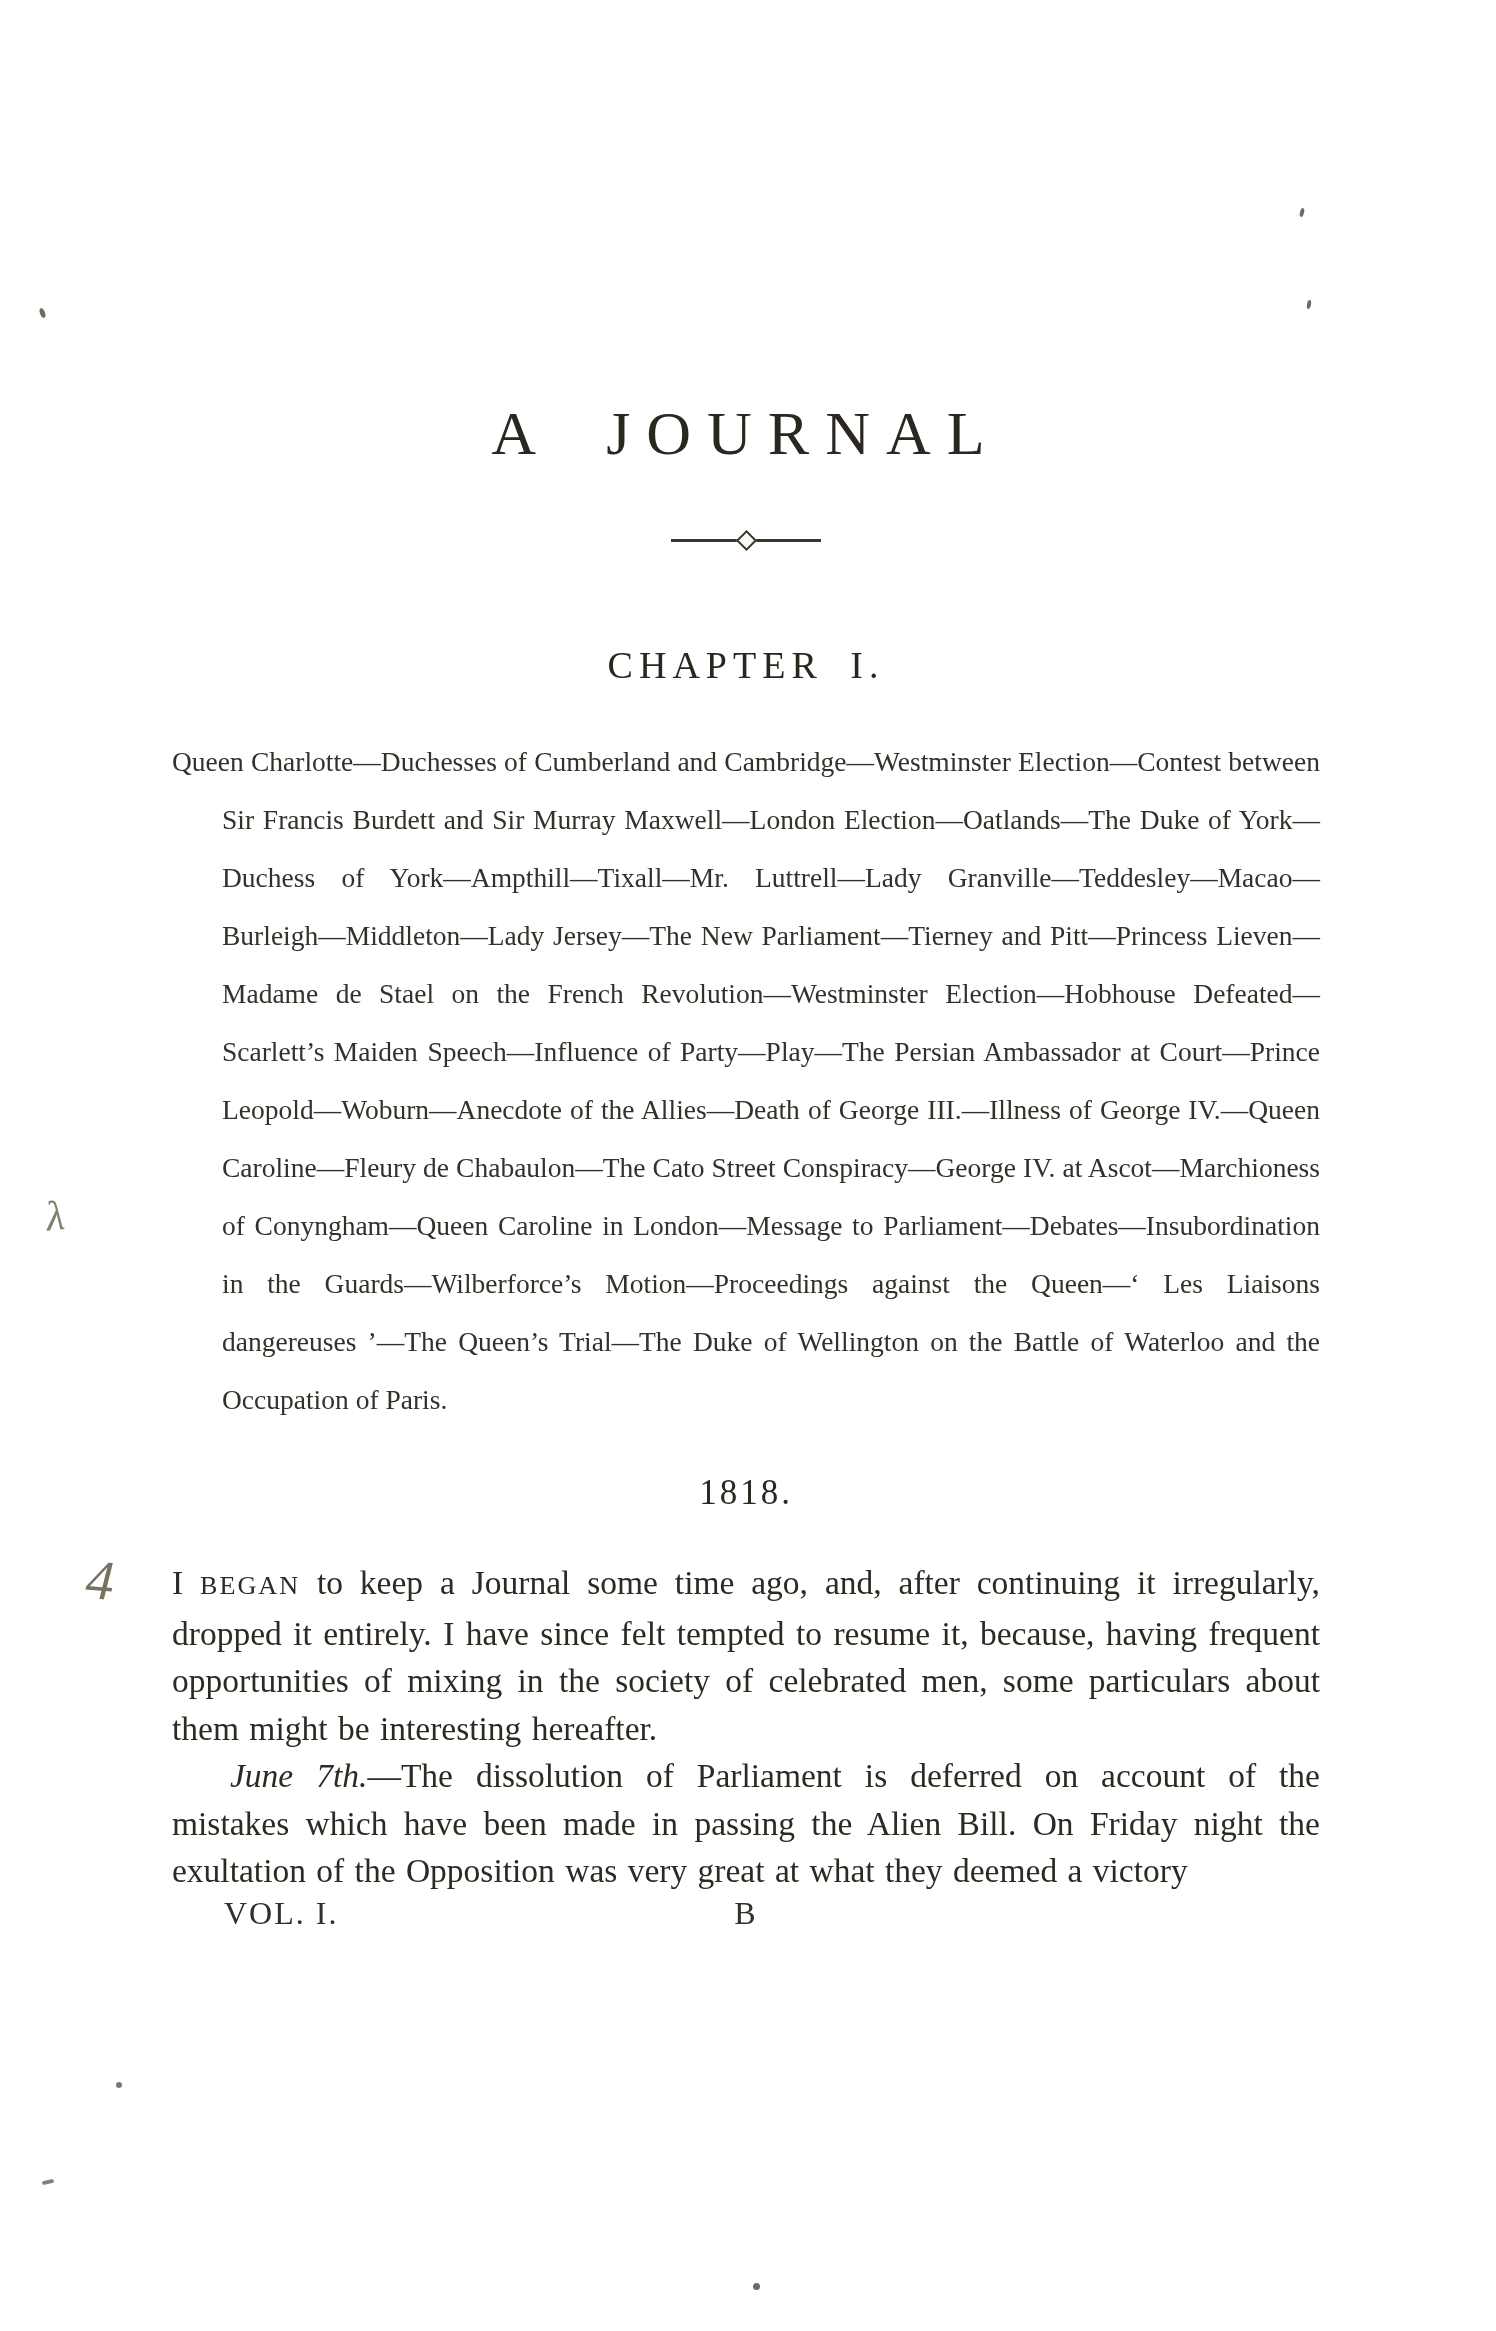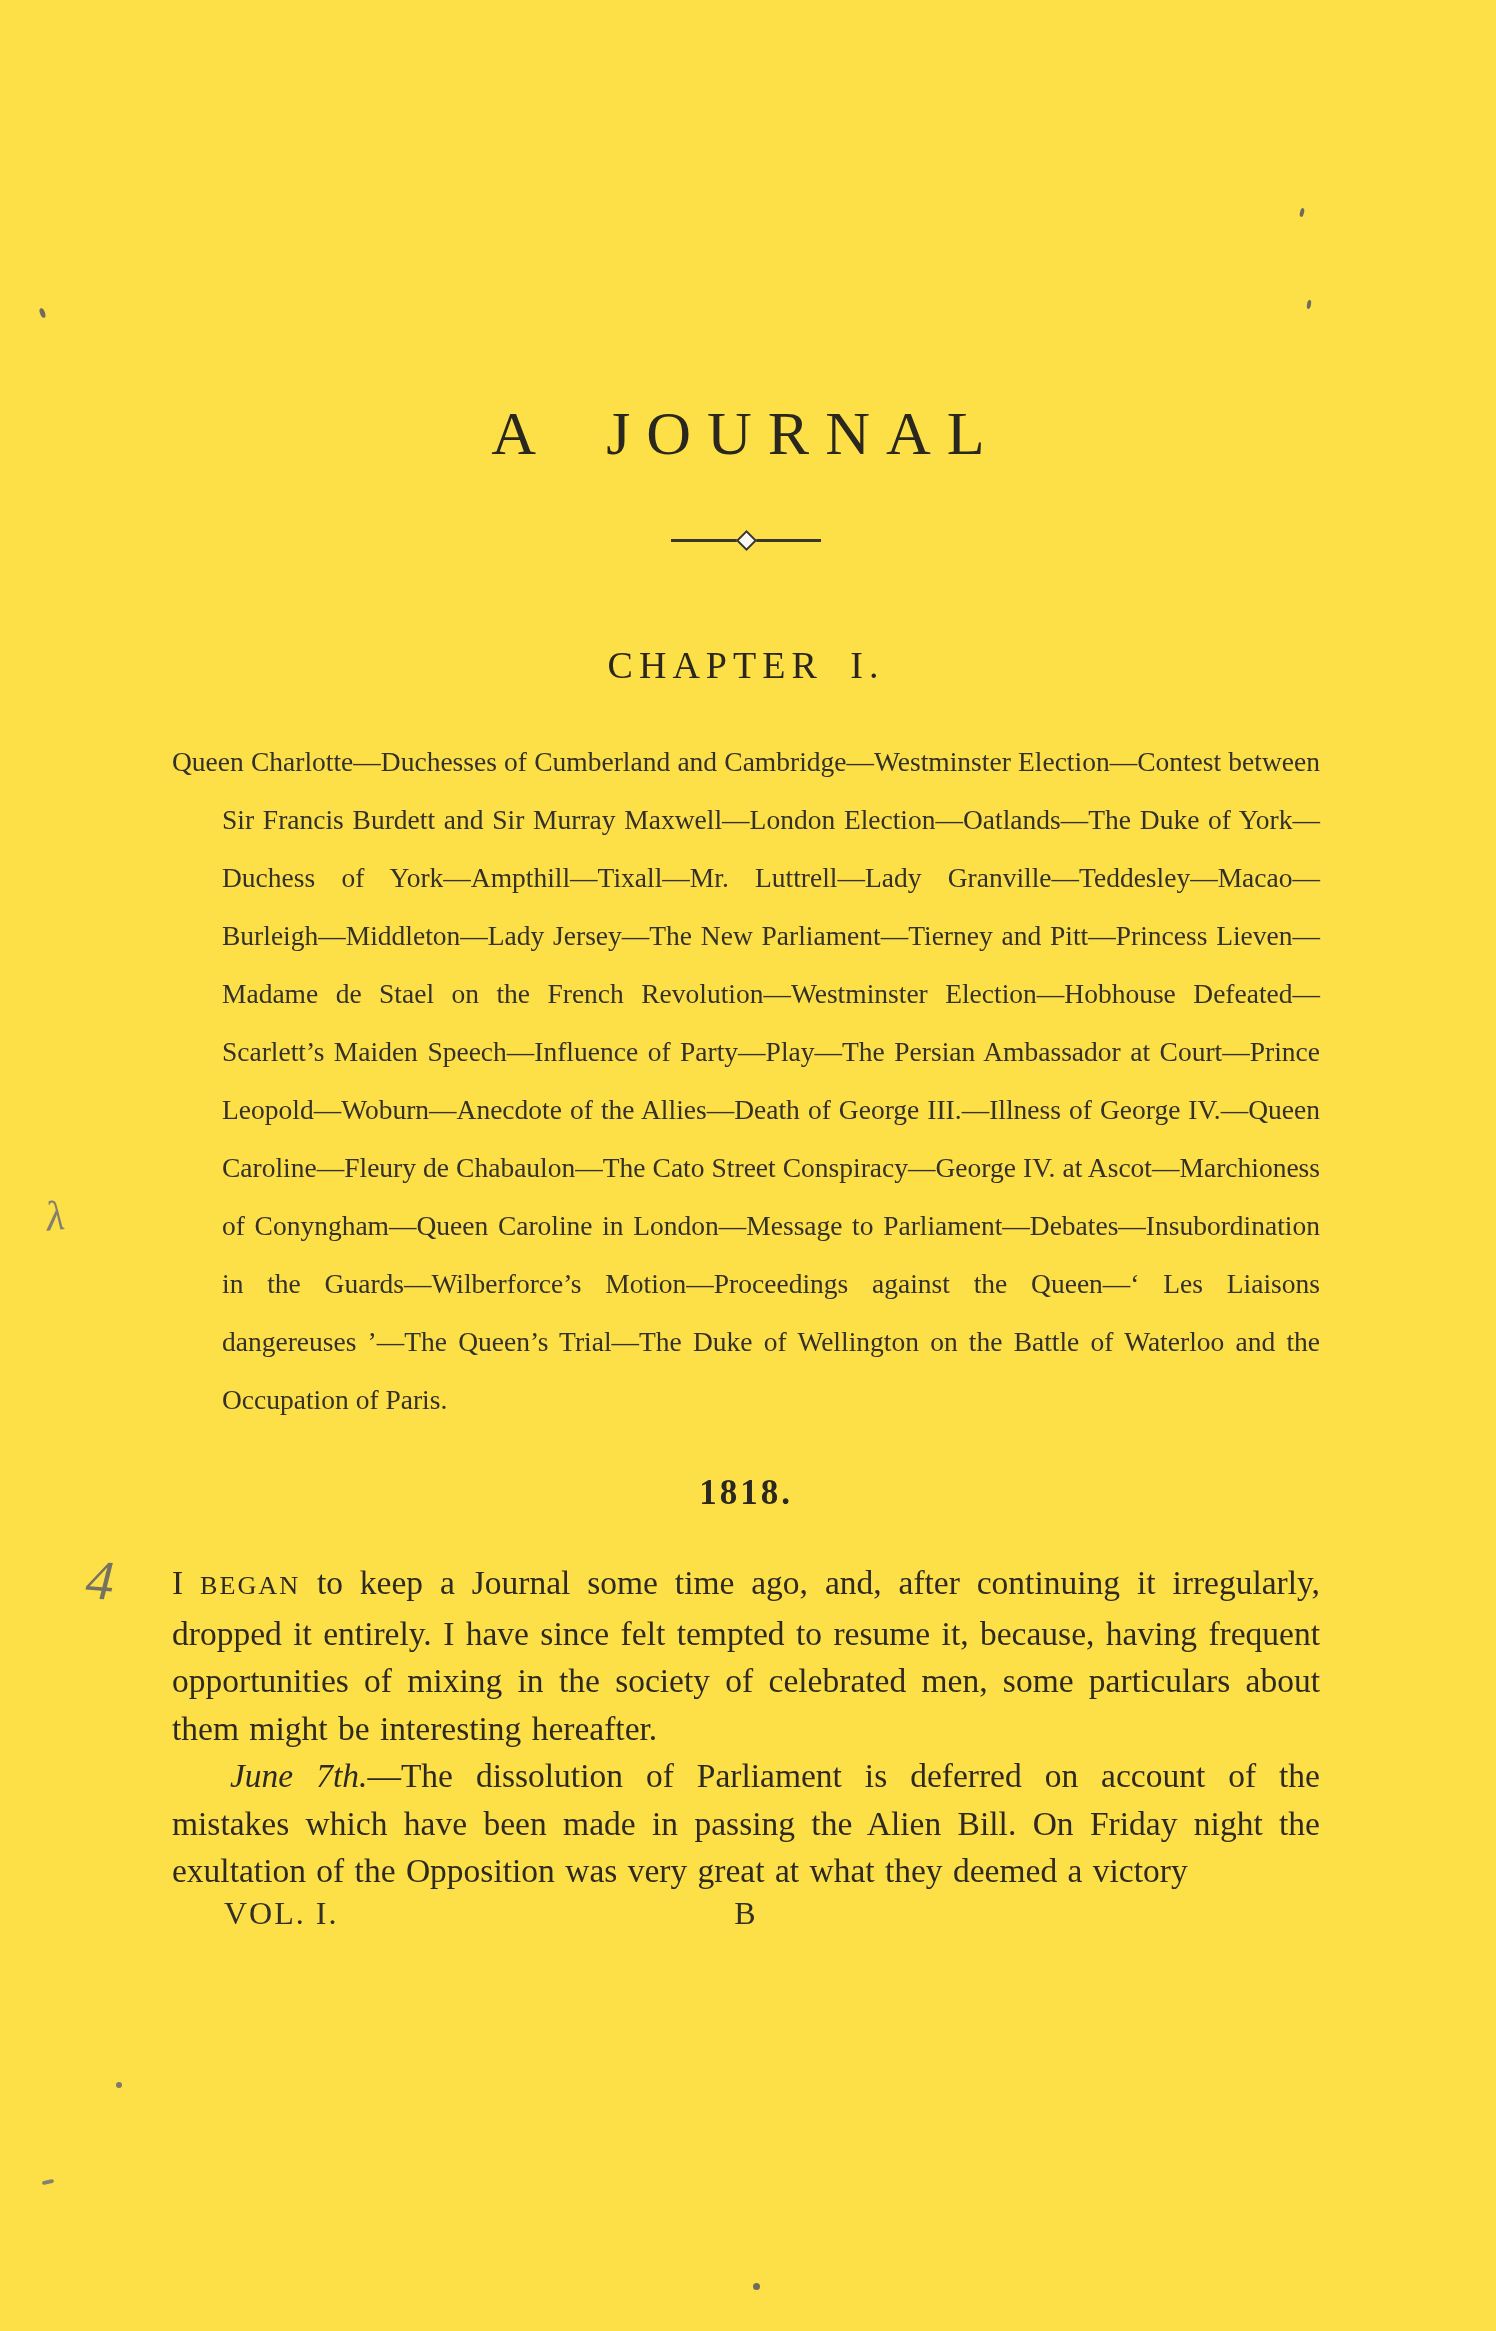--- a/index.html
+++ b/index.html
@@ -1,21 +1,21 @@
 <!DOCTYPE html>
 <html><head>
 <meta charset="utf-8">
 <style>
   html, body { margin: 0; padding: 0; background: #e9e7e1; }
   .page {
     position: relative;
     width: 1496px;
     height: 2331px;
     margin: 0 auto;
-    background: #fde047;
+    background: #ffffff;
     font-family: "Liberation Serif", "DejaVu Serif", serif;
     color: #2e2b25;
     overflow: hidden;
   }
   .content {
     position: absolute;
     left: 172px;
     top: 0;
     width: 1148px;
   }
@@ -81,21 +81,21 @@
     line-height: 58px;
     text-align: justify;
     padding-left: 50px;
     text-indent: -50px;
     color: #34302a;
   }
   .year-heading {
     margin-top: 44px;
     text-align: center;
     font-size: 35px;
-    font-weight: 700;
+    font-weight: 400;
     letter-spacing: 3px;
     color: #2b2820;
   }
   .body-par {
     margin: 0;
     font-size: 33.5px;
     line-height: 47.5px;
     text-align: justify;
     word-spacing: 2px;
     color: #2e2a22;

